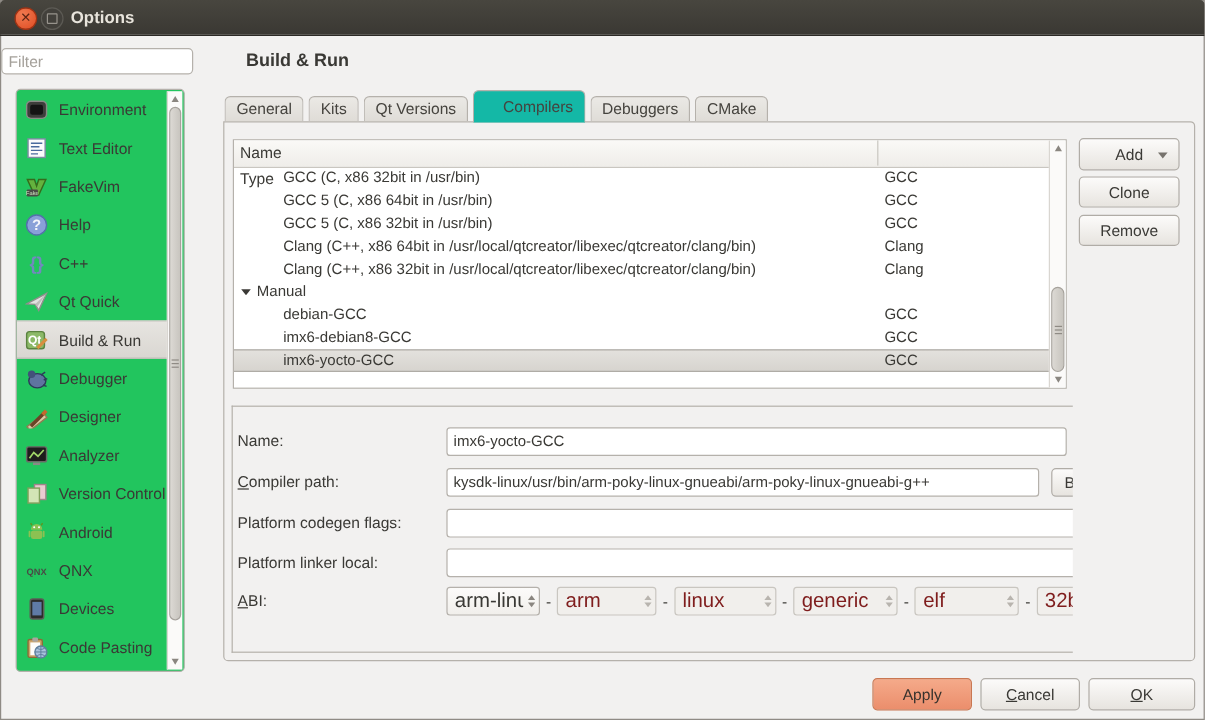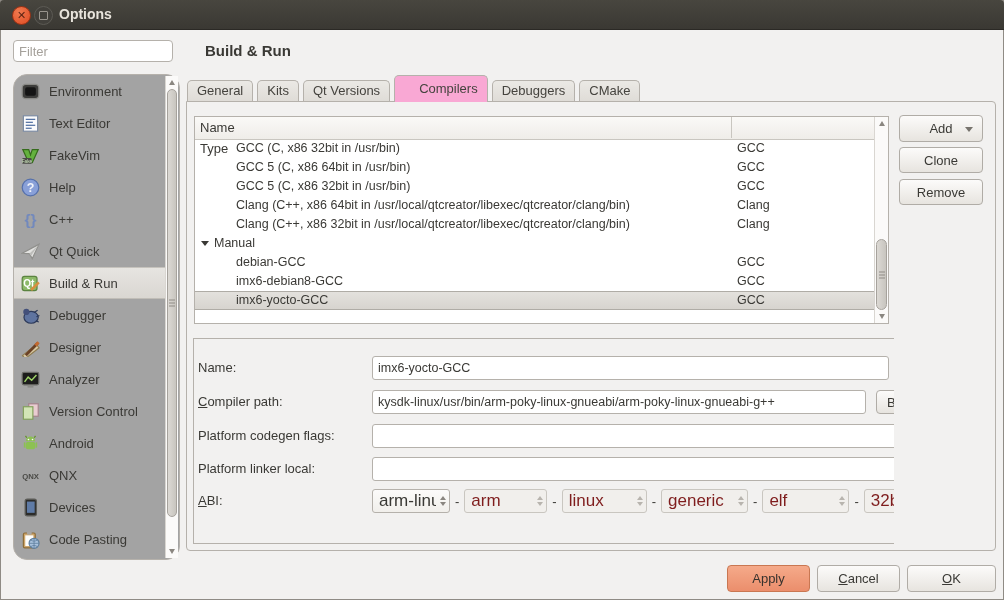--- a/index.html
+++ b/index.html
@@ -13,26 +13,26 @@
   .tb-btn{position:absolute;top:6px;width:17px;height:17px;border-radius:50%;
     display:flex;align-items:center;justify-content:center;cursor:pointer;}
   .tb-close{left:12px;background:radial-gradient(circle at 35% 30%,#F07A50,#DF4B22);
     border:1px solid #9E3214;}
   .tb-close span{color:#5E2413;font-size:11px;font-weight:bold;line-height:1;margin-top:-1px;}
   .tb-max{left:34px;background:#42403B;border:1px solid #5C5A54;}
   .tb-max span{width:7px;height:7px;border:1.5px solid #98948D;border-radius:1px;display:block;}
   .tb-title{position:absolute;left:59px;top:0;height:29px;line-height:29px;
     color:#E8E4DC;font-size:14px;font-weight:bold;}
   
-  .filter{position:absolute;left:13px;top:40px;width:148px;height:20px;
+  .filter{position:absolute;left:1px;top:40px;width:148px;height:20px;
     border:1px solid #B5B1AB;border-radius:4px;padding:0 5px;font-size:13px;
     font-family:inherit;color:#3A3935;background:#fff;outline:none;}
   .filter::placeholder{color:#A5A19B;}
-  .sidebar{position:absolute;left:13px;top:74px;width:167px;height:486px;
-    background:#a3a3a3;border:1px solid #B5B1AB;border-radius:14px;box-sizing:border-box;}
+  .sidebar{position:absolute;left:13px;top:74px;width:141px;height:486px;
+    background:#22c55e;border:1px solid #B5B1AB;border-radius:4px;box-sizing:border-box;}
   .side-items{position:absolute;left:0;top:0;right:13px;bottom:0;overflow:hidden;}
   .side-item{height:32px;display:flex;align-items:center;gap:9px;padding-left:7px;
     font-size:13px;cursor:pointer;white-space:nowrap;}
   .side-item.selected{background:linear-gradient(#E7E5E1,#D9D6D1);
     box-shadow:inset 0 1px 0 #C6C3BD,inset 0 -1px 0 #C0BDB7;}
   .side-item svg{width:19px;height:19px;flex:0 0 19px;}
   
   .vscroll{position:absolute;background:#FBFAF9;border-left:1px solid #D9D6D1;}
   .sb-step{position:absolute;left:0;width:100%;height:13px;display:flex;
     align-items:center;justify-content:center;}
@@ -43,21 +43,21 @@
   .sb-thumb{position:absolute;left:1px;right:1px;border-radius:6px;
     background:linear-gradient(90deg,#DCD9D4,#C8C5BF);border:1px solid #A6A29C;}
   .sb-grip{position:absolute;left:50%;top:50%;width:6px;height:1px;background:#8F8B85;
     transform:translate(-50%,-50%);box-shadow:0 -3px 0 #8F8B85,0 3px 0 #8F8B85;}
   
   .page-title{position:absolute;left:205px;top:42px;font-size:15px;font-weight:bold;}
   .tabs{position:absolute;left:187px;top:75px;height:26px;display:flex;gap:4px;align-items:flex-end;}
   .tab{height:20px;padding:0 9px;line-height:20px;font-size:13px;cursor:pointer;
     background:linear-gradient(#EBE9E5,#DFDCD7);border:1px solid #B5B1AB;border-bottom:none;
     border-radius:5px 5px 0 0;color:#45433E;}
-  .tab.active{height:26px;line-height:25px;background:#f9a8d4;position:relative;z-index:3;
+  .tab.active{height:26px;line-height:25px;background:#14b8a6;position:relative;z-index:3;
     margin-bottom:-1px;padding-left:24px;}
   .tab-panel{position:absolute;left:186px;top:101px;width:810px;height:450px;
     border:1px solid #B5B1AB;border-radius:0 4px 4px 4px;box-sizing:border-box;background:#F2F1F0;}
   
   .ctable{position:absolute;left:7px;top:14px;width:695px;height:208px;background:#fff;
     border:1px solid #B5B1AB;box-sizing:border-box;}
   .thead{position:absolute;left:0;top:0;right:13px;height:22px;
     background:linear-gradient(#FAF9F7,#EFEDE9);border-bottom:1px solid #C9C6C0;display:flex;flex-direction:column;}
   .th{font-size:13px;line-height:21px;padding-left:5px;box-sizing:border-box;}
   .th.name{width:537px;border-right:1px solid #C9C6C0;}

